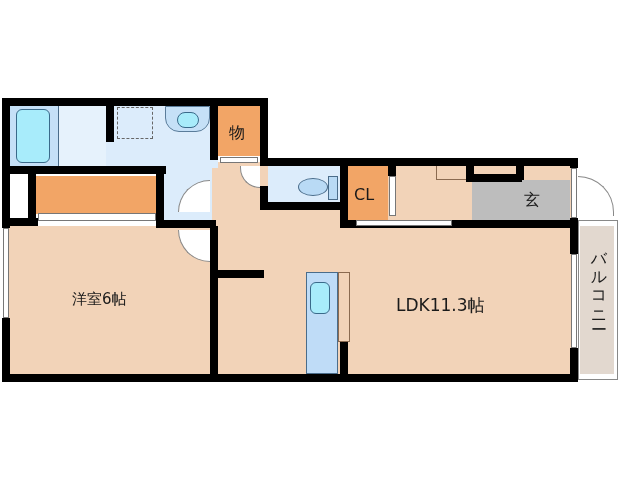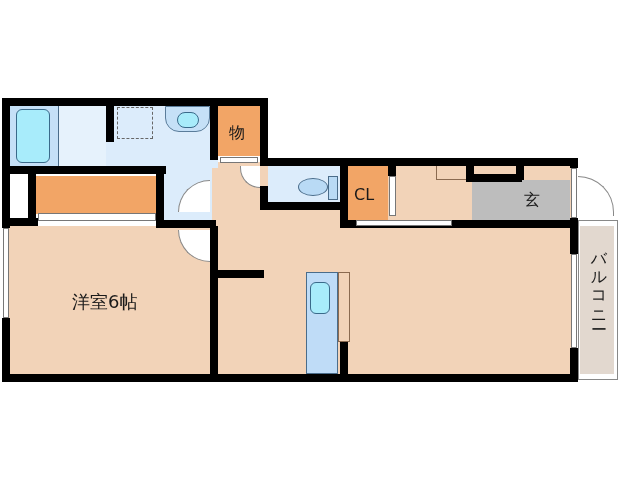--- a/index.html
+++ b/index.html
@@ -88,15 +88,16 @@
   <div class="abs wall" style="left:340px;top:342px;width:8px;height:36px;"></div>
 
   <div class="abs door-arc" style="left:178px;top:180px;width:32px;height:32px;border-radius:32px 0 0 0;border-right:none;border-bottom:none;"></div>
   <div class="abs door-arc" style="left:178px;top:230px;width:32px;height:32px;border-radius:0 0 0 32px;border-right:none;border-top:none;"></div>
   <div class="abs door-arc" style="left:240px;top:166px;width:20px;height:22px;border-radius:0 0 0 20px;border-right:none;border-top:none;"></div>
   <div class="abs door-arc" style="left:578px;top:176px;width:36px;height:40px;border-radius:0 40px 0 0;border-left:none;border-bottom:none;"></div>
 
   <div class="label" style="left:229px;top:123px;font-size:16px;">物</div>
   <div class="label" style="left:354px;top:185px;font-size:16px;">CL</div>
   <div class="label" style="left:524px;top:190px;font-size:16px;">玄</div>
-  <div class="label" style="left:72px;top:290px;font-size:18px;">洋室6帖</div>
+  <div class="label" style="left:72px;top:290px;font-size:15px;">洋室6帖</div>
+  <div class="label" style="left:396px;top:294px;font-size:17px;">LDK11.3帖</div>
   <div class="label" style="left:588px;top:240px;font-size:16px;writing-mode:vertical-rl;letter-spacing:2px;">バルコニー</div>
 </div>
 
 </body></html>

